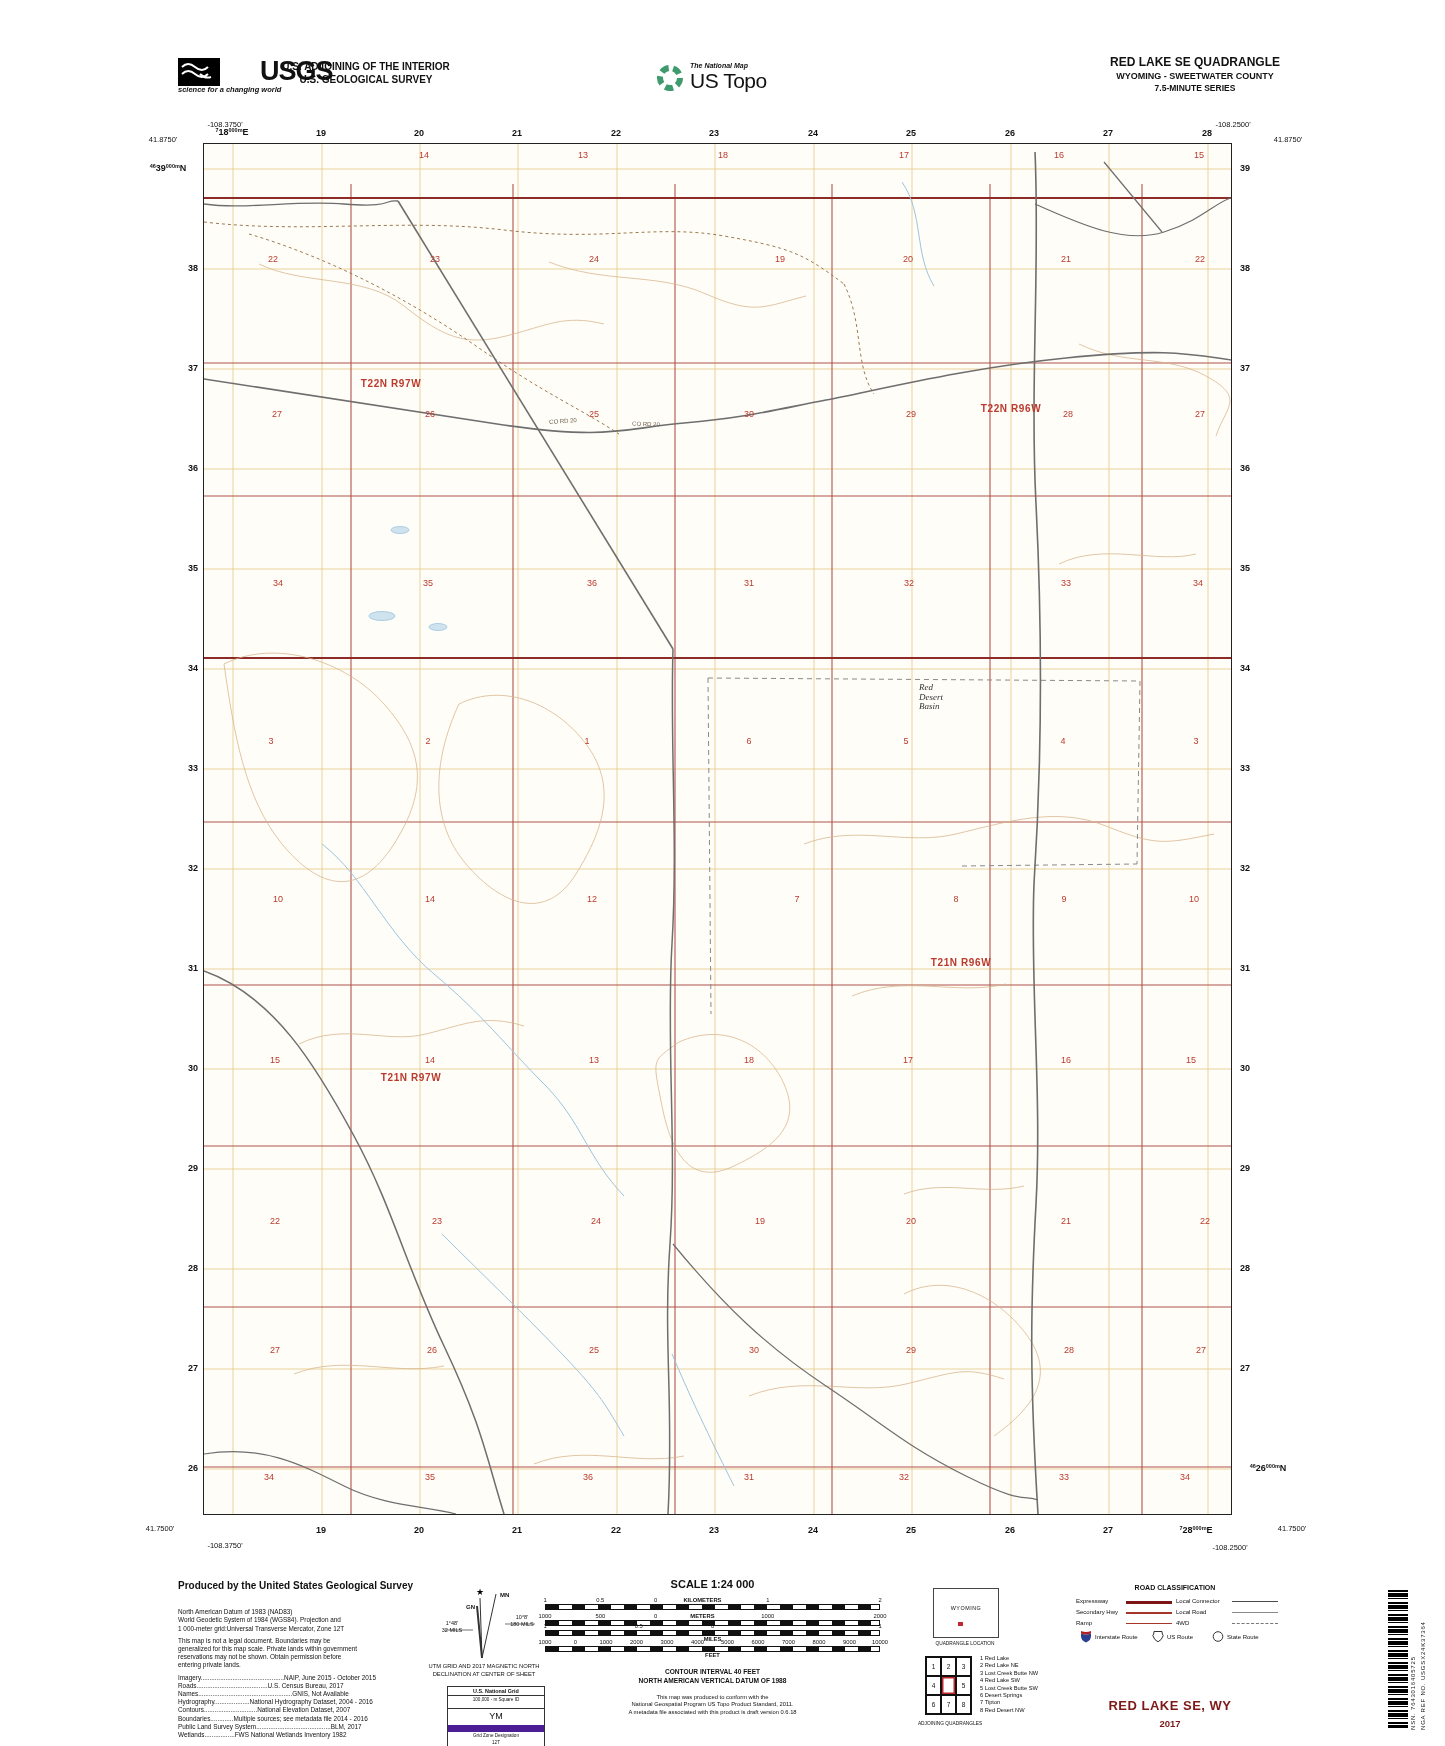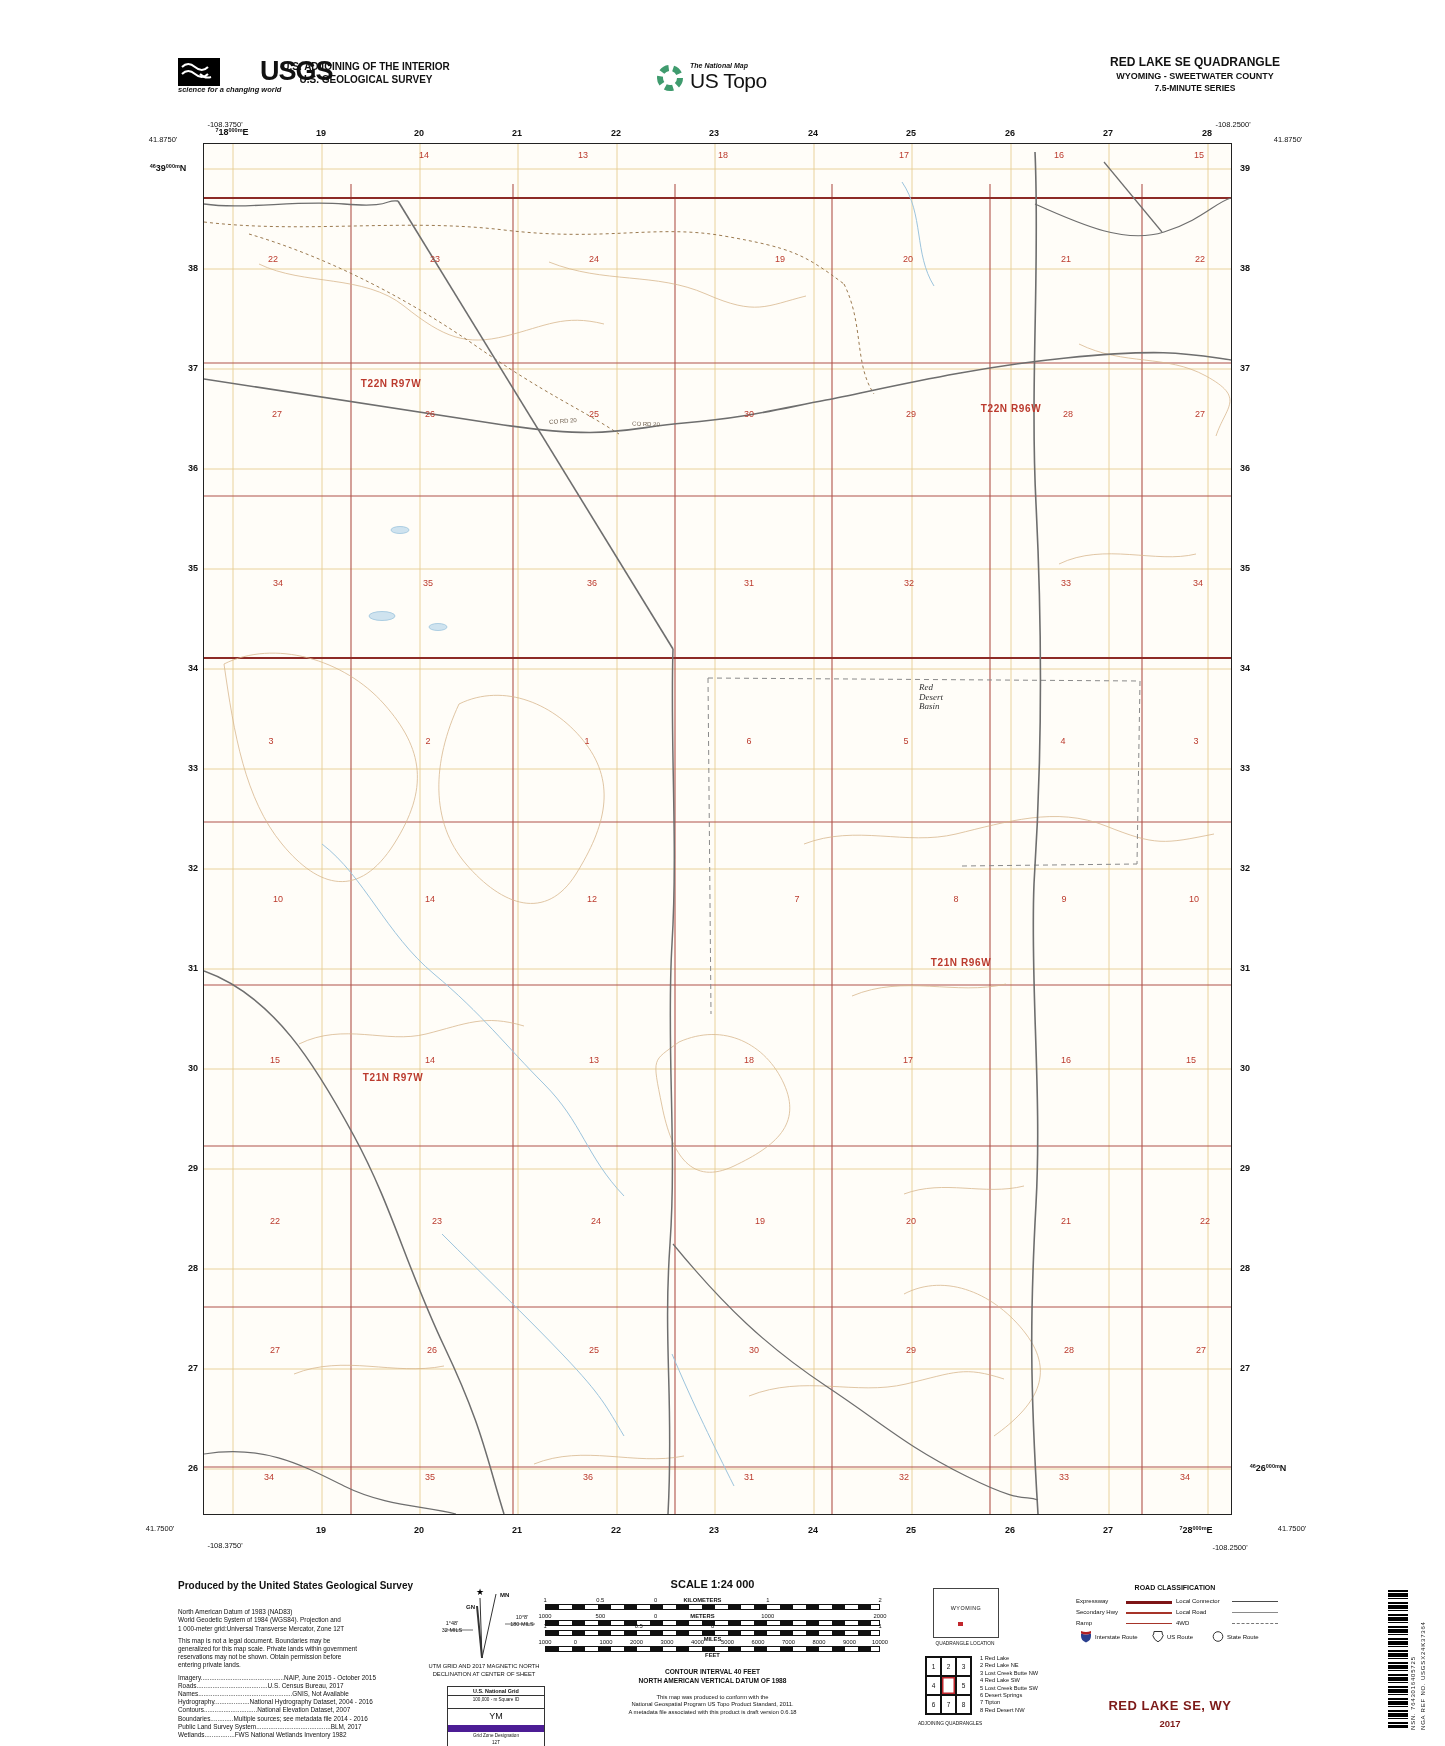--- a/index.html
+++ b/index.html
@@ -333,21 +333,21 @@
     <div class="sec" style="left: 269px; top: 1477px;">34</div>
     <div class="sec" style="left: 430px; top: 1477px;">35</div>
     <div class="sec" style="left: 588px; top: 1477px;">36</div>
     <div class="sec" style="left: 749px; top: 1477px;">31</div>
     <div class="sec" style="left: 904px; top: 1477px;">32</div>
     <div class="sec" style="left: 1064px; top: 1477px;">33</div>
     <div class="sec" style="left: 1185px; top: 1477px;">34</div>
     <div class="twp" style="left: 391px; top: 383px;">T22N R97W</div>
     <div class="twp" style="left: 1011px; top: 408px;">T22N R96W</div>
     <div class="twp" style="left: 961px; top: 962px;">T21N R96W</div>
-    <div class="twp" style="left: 393px; top: 1077px;">T21N R97W</div>
+    <div class="twp" style="left: 411px; top: 1077px;">T21N R97W</div>
     <div class="place" style="left: 931px; top: 697px;">
       <div>Red</div>
       <div>Desert</div>
       <div>Basin</div>
     </div>
     <div class="rdlbl" style="left: 563px; top: 421px; transform: translate(-50%, -50%) rotate(-4deg);">CO RD 20</div>
     <div class="rdlbl" style="left: 646px; top: 424px; transform: translate(-50%, -50%) rotate(2deg);">CO RD 20</div>
   </div>
 
 <div class="abs credits">

